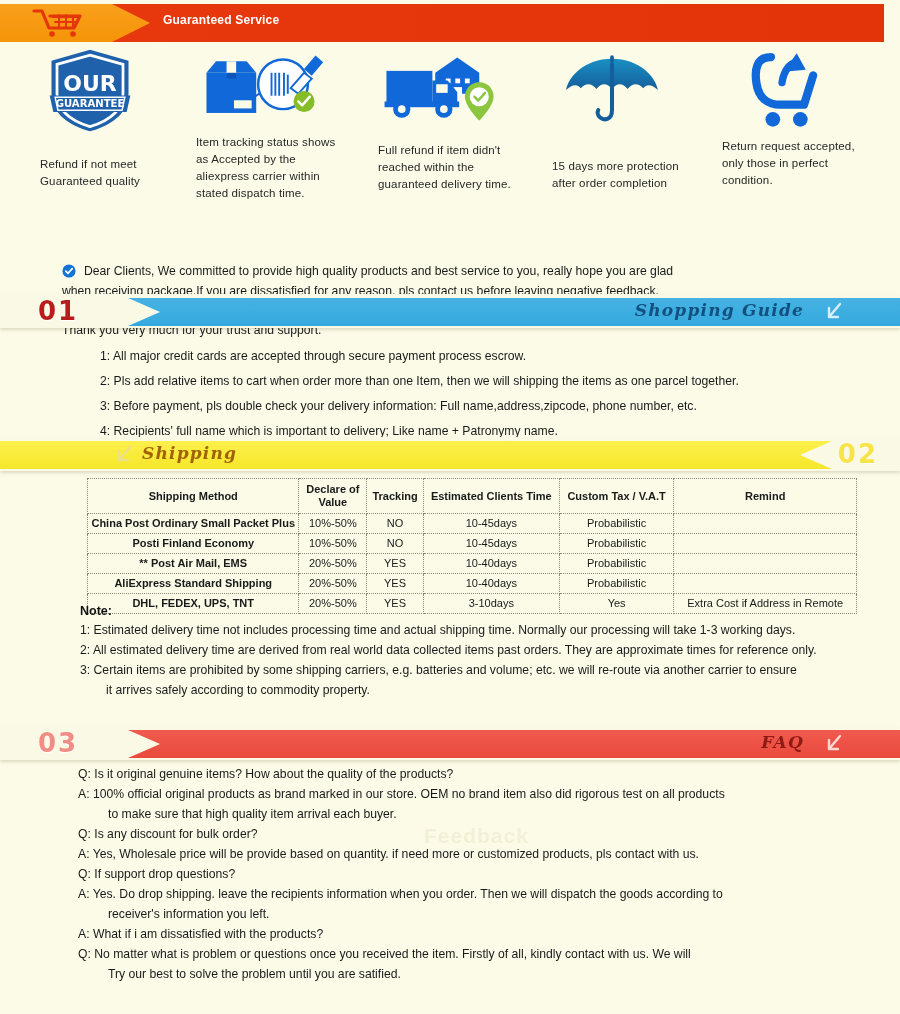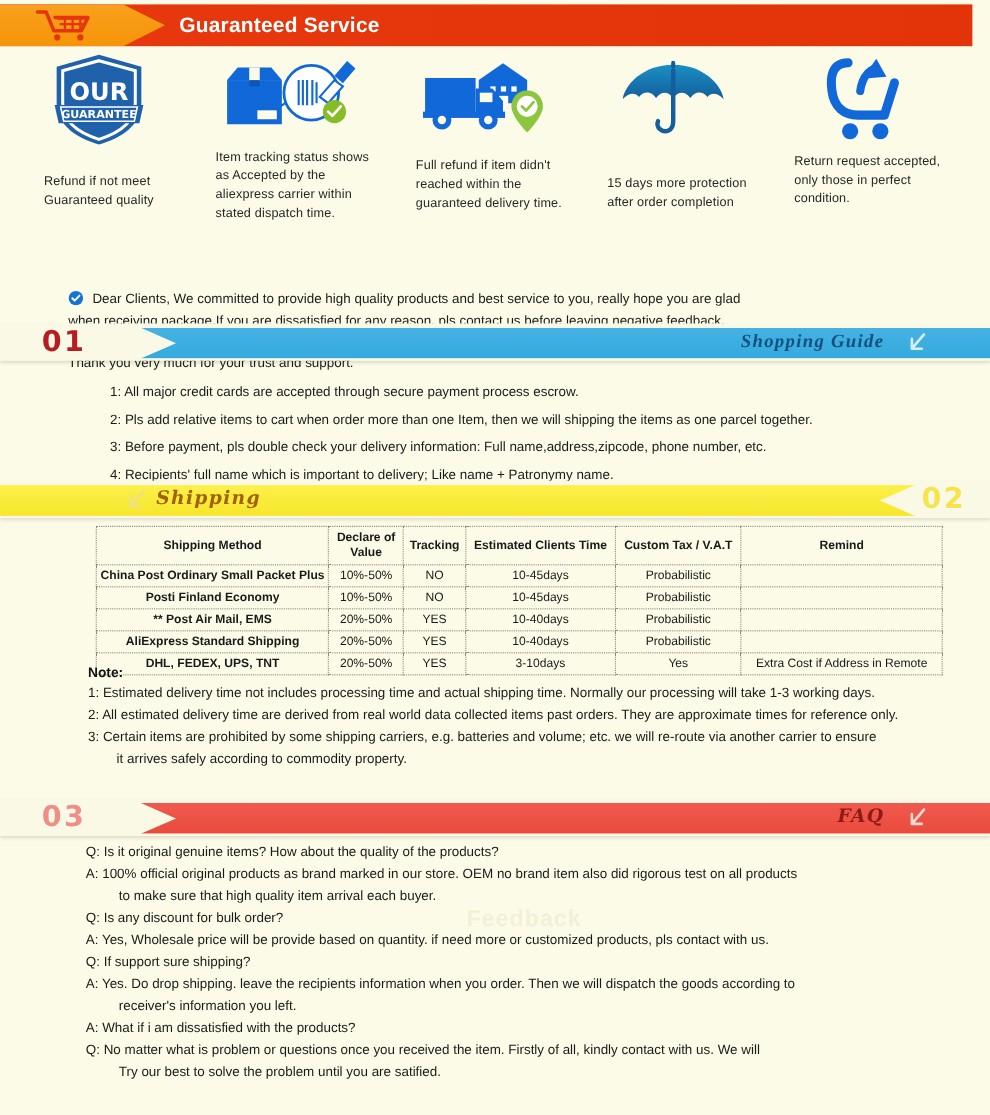--- a/index.html
+++ b/index.html
@@ -43,21 +43,21 @@
     clip-path: polygon(0 0, 112px 0, 150px 50%, 112px 100%, 0 100%);
   }
   .hb-cart {
     position: absolute;
     left: 32px; top: 4px;
     width: 56px; height: 30px;
   }
   .hb-title {
     position: absolute;
     left: 163px; top: 9px;
-    font-size: 19px;
+    font-size: 12px;
     font-weight: bold;
     color: #ffffff;
     letter-spacing: 0.2px;
   }
 
   
   .guarantee-row {
     position: absolute;
     left: 0; top: 46px;
     width: 900px; height: 150px;
@@ -139,21 +139,21 @@
   }
 
   
   #banner-01 { top: 294px; }
   #banner-01 .sb-num { left: 38px; top: 2px; color: #b91c1c; text-shadow: 0 1px 0 #fff; }
   #banner-01 .sb-bar {
     left: 68px; width: 832px;
     background: linear-gradient(180deg,#46b2e3 0%, #34a9de 100%);
     clip-path: polygon(60px 0, 832px 0, 832px 100%, 60px 100%, 92px 50%);
   }
-  #banner-01 .sb-label { right: 96px; color: #12507e; font-family: Liberation Serif, serif; }
+  #banner-01 .sb-label { right: 96px; color: #12507e; }
   #banner-01 .sb-arrow { right: 56px; }
 
   
   #banner-02 { top: 437px; }
   #banner-02 .sb-num { right: 22px; top: 2px; color: #f7e34a; text-shadow: 0 1px 0 #fff; }
   #banner-02 .sb-bar {
     left: 0; width: 832px;
     background: linear-gradient(180deg,#fdf04a 0%, #f6e62b 100%);
     clip-path: polygon(0 0, 832px 0, 800px 50%, 832px 100%, 0 100%);
   }
@@ -489,21 +489,21 @@
   </div>
 
   <div class="watermark">Feedback</div>
 
   <div class="faq-block">
     <p class="faq-line">Q: Is it original genuine items? How about the quality of the products?</p>
     <p class="faq-line">A: 100% official original products as brand marked in our store. OEM no brand item also did rigorous test on all products</p>
     <p class="faq-line cont">to make sure that high quality item arrival each buyer.</p>
     <p class="faq-line">Q: Is any discount for bulk order?</p>
     <p class="faq-line">A: Yes, Wholesale price will be provide based on quantity. if need more or customized products, pls contact with us.</p>
-    <p class="faq-line">Q: If support sure shipping?</p>
+    <p class="faq-line">Q: If support drop questions?</p>
     <p class="faq-line">A: Yes. Do drop shipping. leave the recipients information when you order. Then we will dispatch the goods according to</p>
     <p class="faq-line cont">receiver's information you left.</p>
     <p class="faq-line">A: What if i am dissatisfied with the products?</p>
     <p class="faq-line">Q: No matter what is problem or questions once you received the item. Firstly of all, kindly contact with us. We will</p>
     <p class="faq-line cont">Try our best to solve the problem until you are satified.</p>
   </div>
 
 </div>
 
 </body></html>

